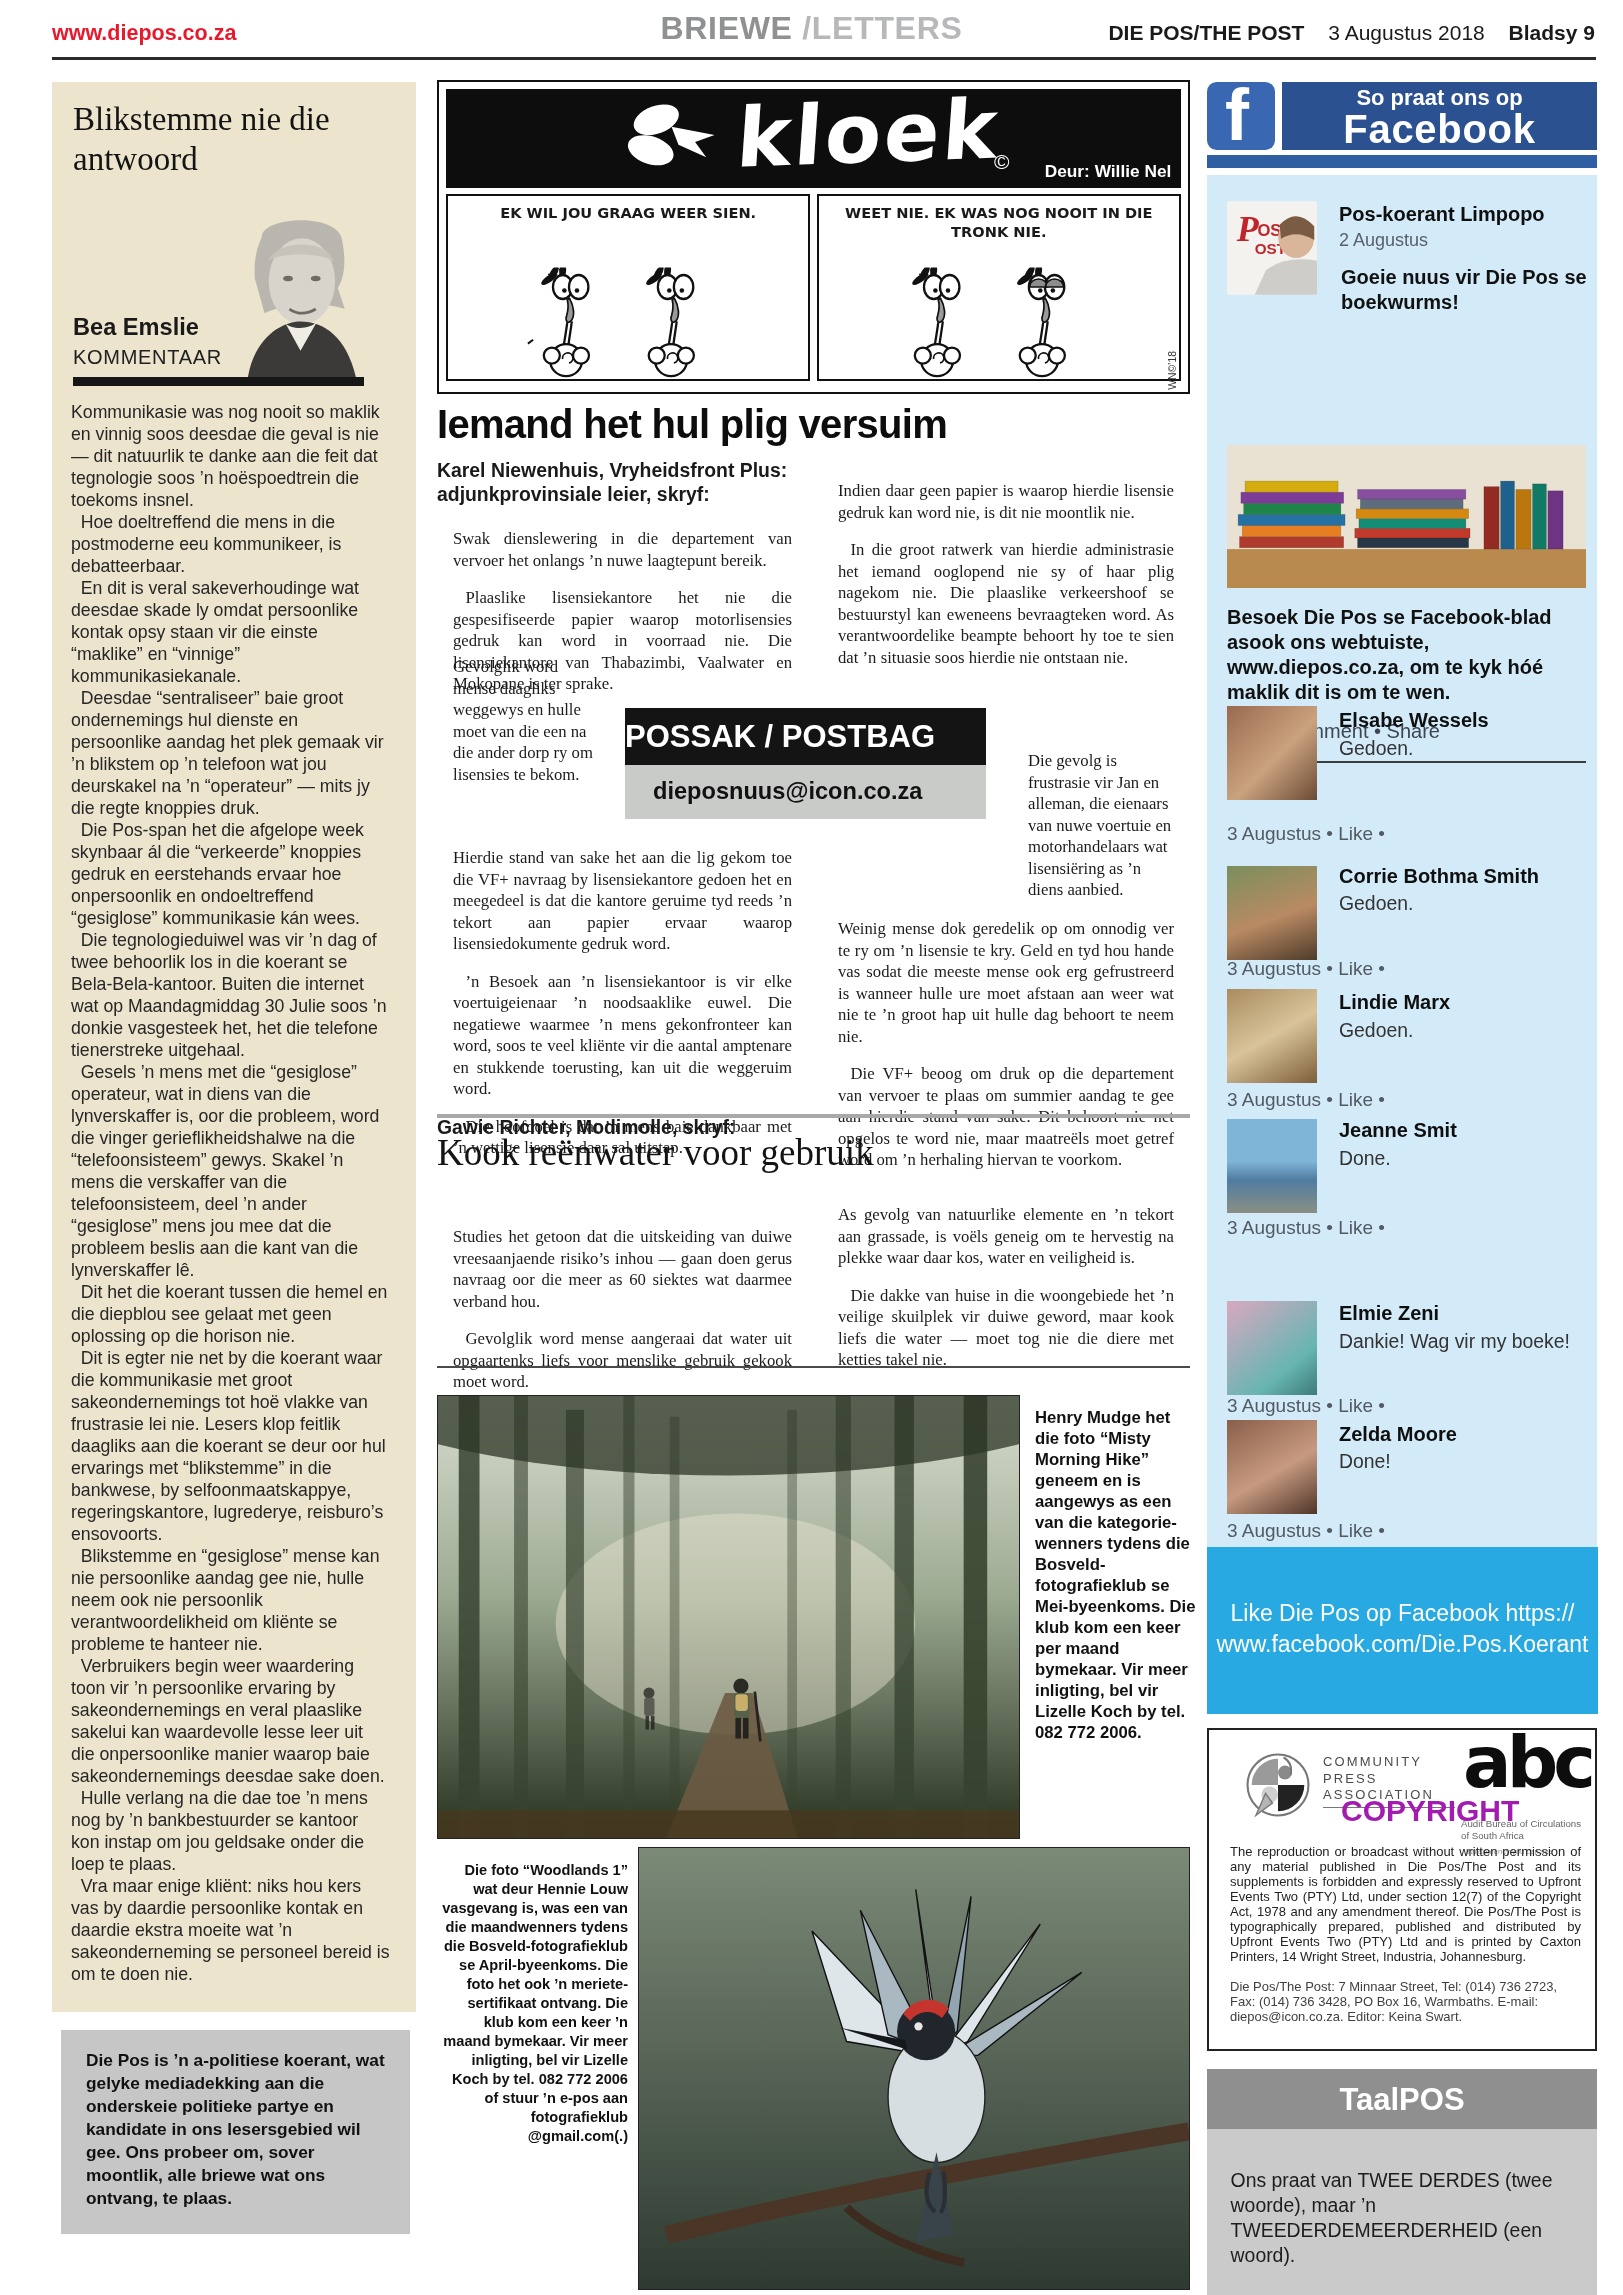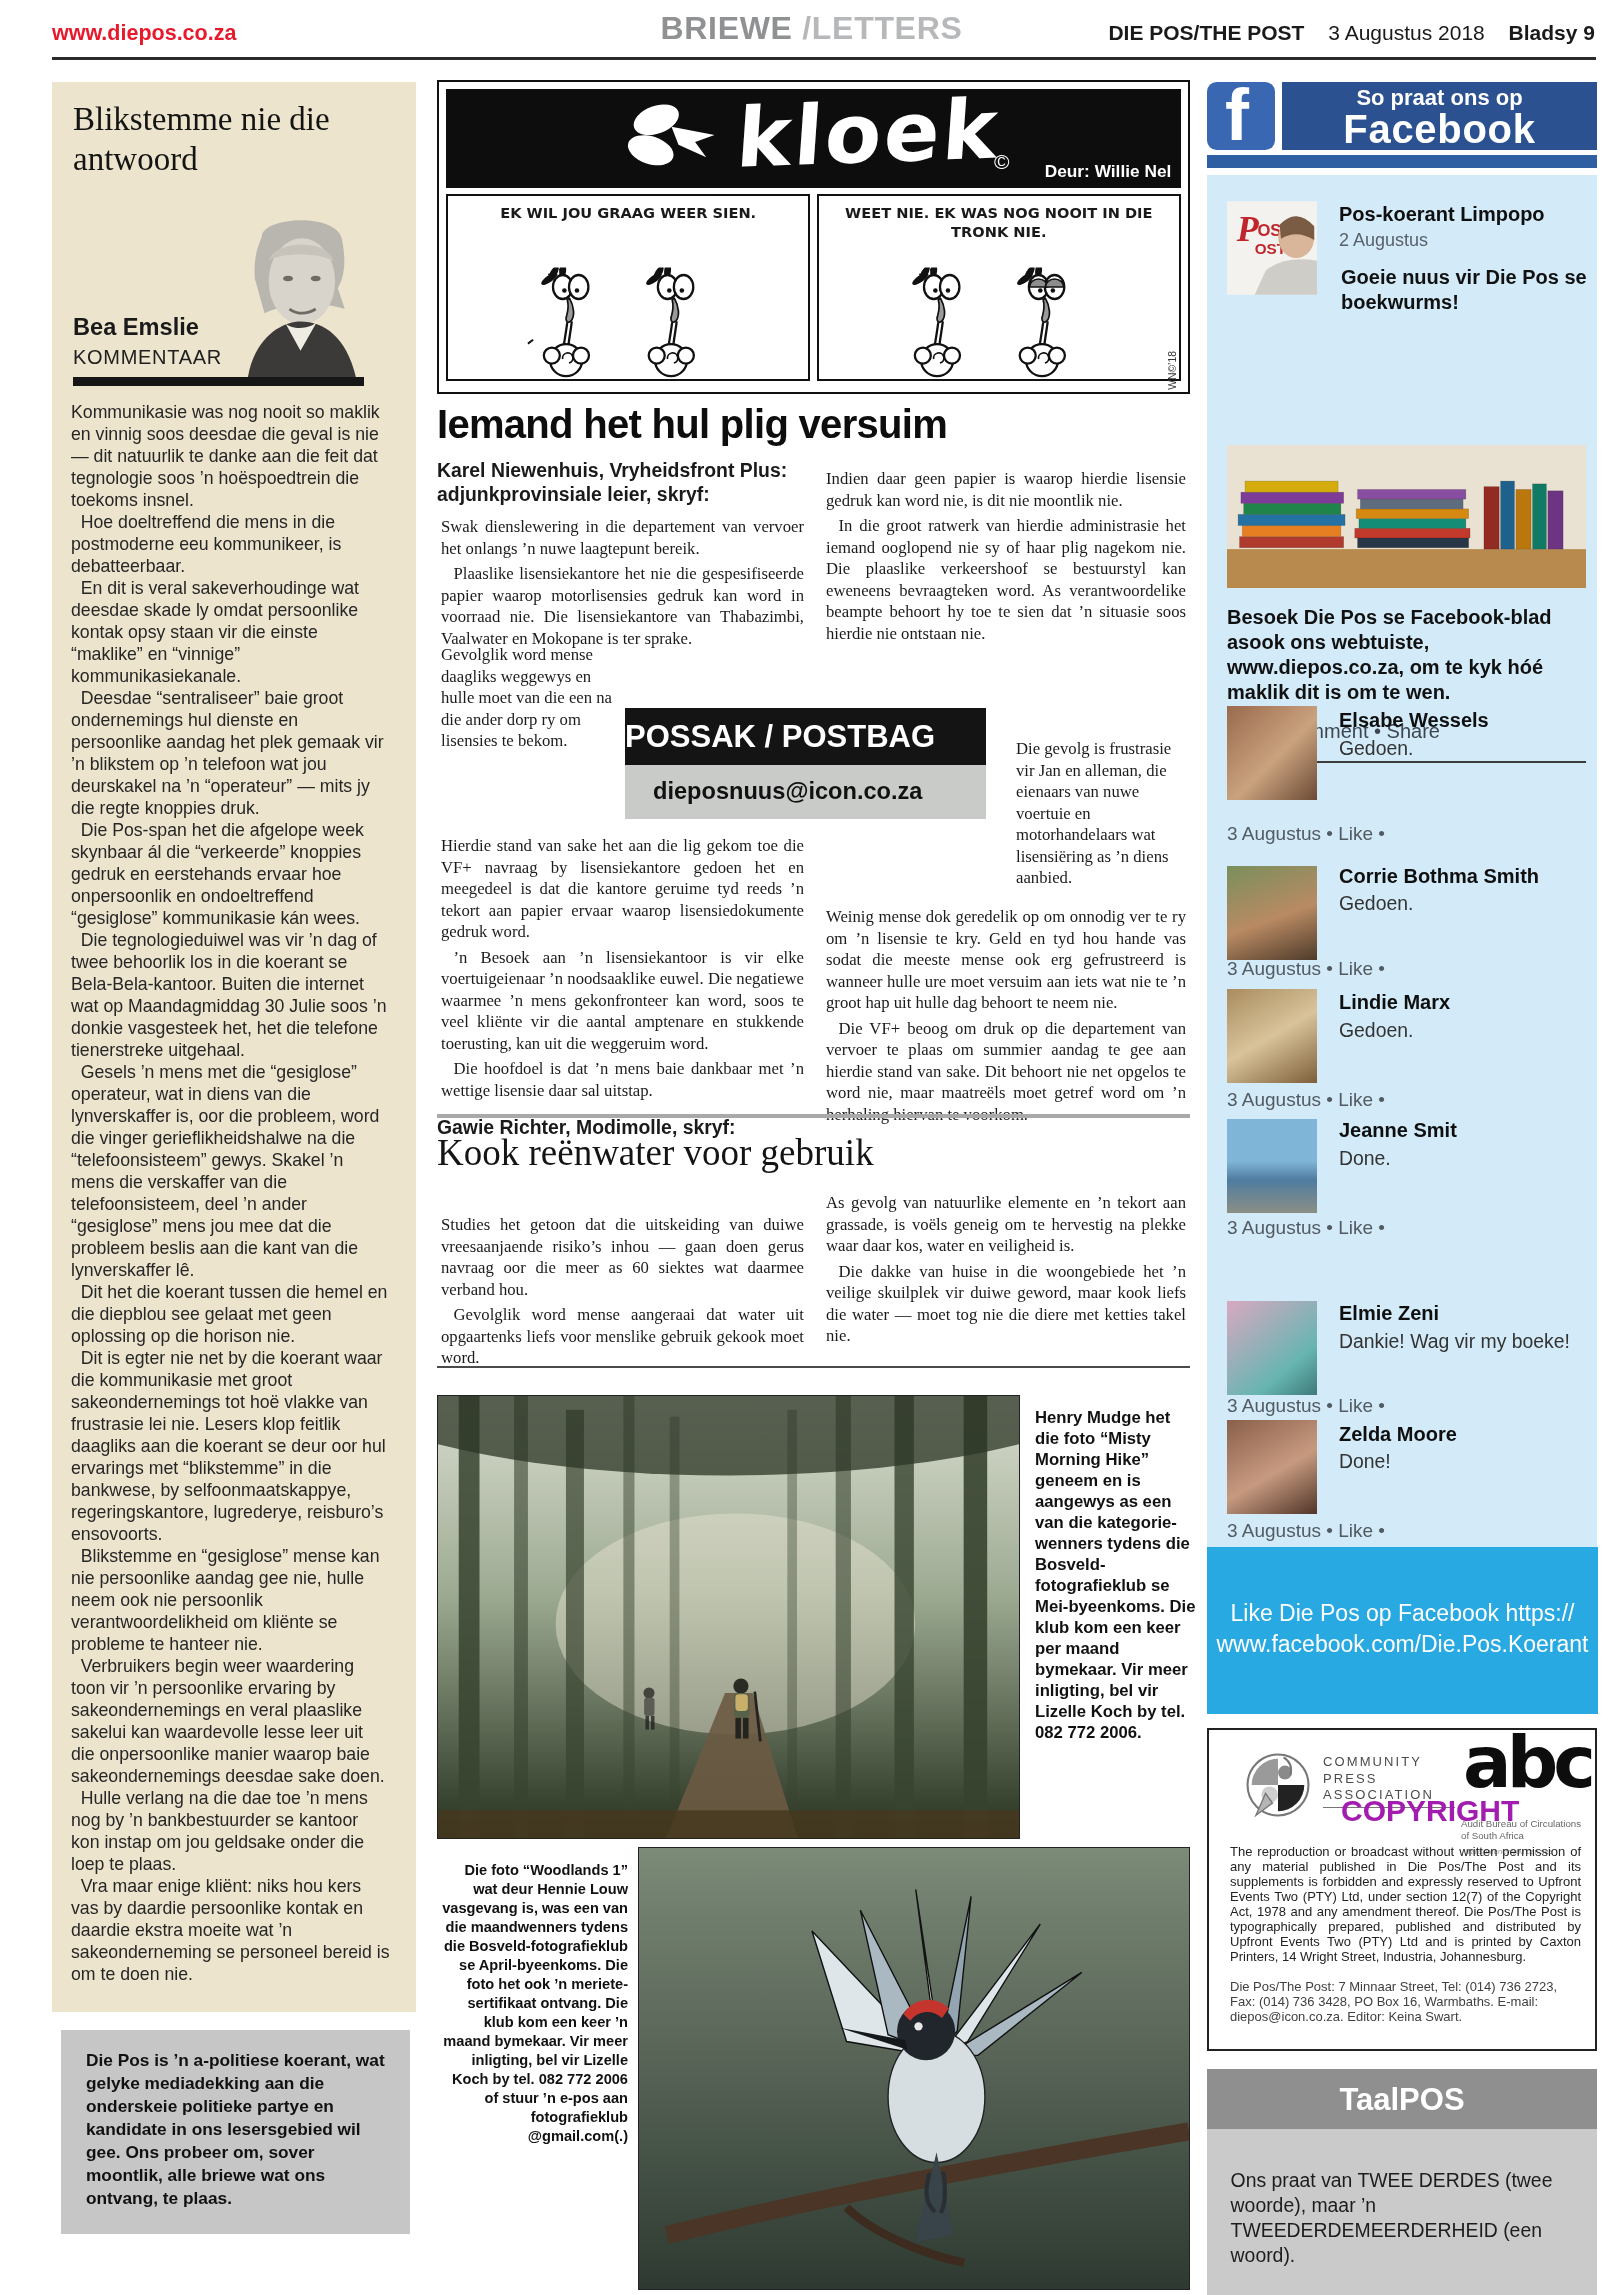--- a/index.html
+++ b/index.html
@@ -39,21 +39,21 @@
   .comic-credit{position:absolute;right:9.7px;bottom:5.6px;color:#fff;font-size:17.3px;font-weight:bold;}
   .comic-panels{display:flex;gap:6.2px;margin-top:5.6px;height:187px;}
   .panel{flex:1;border:2.1px solid #111;position:relative;background:#fff;}
   .panel-text{margin:7px 9.7px 0;text-align:center;font-family:"DejaVu Sans",sans-serif;
               font-weight:bold;font-size:14.6px;line-height:19px;}
   .birds{position:absolute;left:0;bottom:0;width:100%;height:118px;}
   .panel-sig{position:absolute;right:1.4px;bottom:28px;font-size:10.4px;color:#333;transform:rotate(-90deg);transform-origin:right bottom;}
   
   .a1-headline{left:437px;top:402px;width:756px;font-size:40px;font-weight:800;letter-spacing:-0.7px;color:#0d0d0d;}
   .a1-byline{left:437px;top:459px;width:416px;font-size:19.4px;line-height:23.6px;font-weight:bold;}
-  .art p{margin:4px;font-family:"Liberation Serif",serif;font-size:16.7px;line-height:21.5px;color:#1b1b1b;text-align:justify;}
+  .art p{margin:16px;font-family:"Liberation Serif",serif;font-size:16.7px;line-height:21.5px;color:#1b1b1b;text-align:justify;}
   .art p.ind{text-indent:12.5px;}
   .c1a{left:437px;top:512px;width:371px;}
   .c1b{left:437px;top:640px;width:182px;}
   .c1c{left:437px;top:831px;width:371px;}
   .c2a{left:822px;top:464px;width:368px;}
   .c2b{left:1012px;top:734px;width:178px;}
   .c2b p{text-align:left;}
   .c2c{left:822px;top:902px;width:368px;}
   
   .postbag{left:625px;top:708px;width:361px;}
@@ -251,21 +251,21 @@
   <p class="ind">Die hoofdoel is dat ’n mens baie dankbaar met ’n wettige lisensie daar sal uitstap.</p>
 </div>
 <div class="abs art c2a">
   <p>Indien daar geen papier is waarop hierdie lisensie gedruk kan word nie, is dit nie moontlik nie.</p>
   <p class="ind">In die groot ratwerk van hierdie administrasie het iemand ooglopend nie sy of haar plig nagekom nie. Die plaaslike verkeershoof se bestuurstyl kan eweneens bevraagteken word. As verantwoordelike beampte behoort hy toe te sien dat ’n situasie soos hierdie nie ontstaan nie.</p>
 </div>
 <div class="abs art c2b">
   <p>Die gevolg is frustrasie vir Jan en alleman, die eienaars van nuwe voertuie en motorhandelaars wat lisensiëring as ’n diens aanbied.</p>
 </div>
 <div class="abs art c2c">
-  <p>Weinig mense dok geredelik op om onnodig ver te ry om ’n lisensie te kry. Geld en tyd hou hande vas sodat die meeste mense ook erg gefrustreerd is wanneer hulle ure moet versuim aan iets wat nie te ’n groot hap uit hulle dag behoort te neem nie.</p>
+  <p>Weinig mense dok geredelik op om onnodig ver te ry om ’n lisensie te kry. Geld en tyd hou hande vas sodat die meeste mense ook erg gefrustreerd is wanneer hulle ure moet afstaan aan weer wat nie te ’n groot hap uit hulle dag behoort te neem nie.</p>
   <p class="ind">Die VF+ beoog om druk op die departement van vervoer te plaas om summier aandag te gee aan hierdie stand van sake. Dit behoort nie net opgelos te word nie, maar maatreëls moet getref word om ’n herhaling hiervan te voorkom.</p>
 </div>
 
 <div class="abs postbag">
   <div class="pb-hd">POSSAK / POSTBAG</div>
   <div class="pb-bd">dieposnuus@icon.co.za</div>
 </div>
 
 <div class="abs rule-a2"></div>
 <div class="abs a2-headline serif">Kook reënwater voor gebruik</div>

